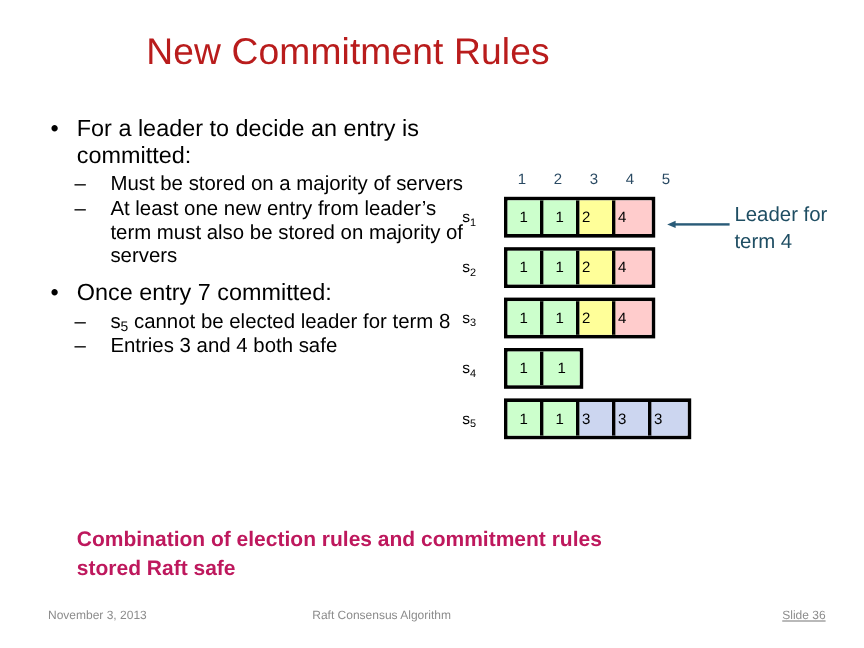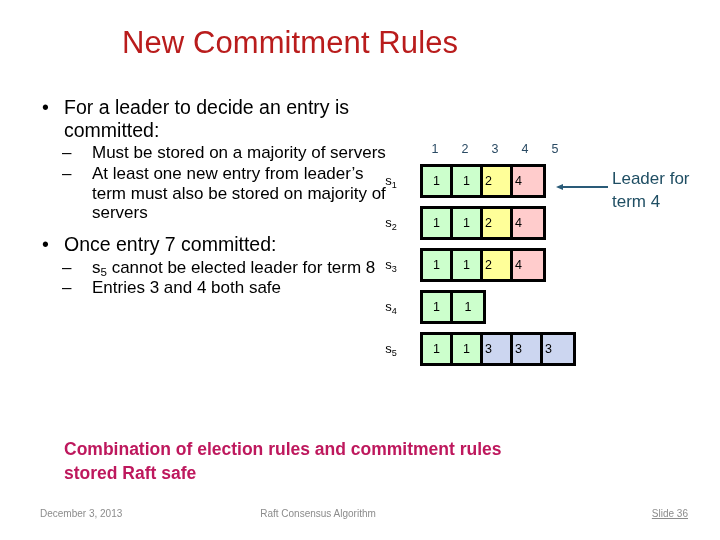--- a/index.html
+++ b/index.html
@@ -318,16 +318,16 @@
   <div>Leader for</div>
   <div>term 4</div>
 </div>
 
 <div class="conclusion">
   <div>Combination of election rules and commitment rules</div>
   <div>stored Raft safe</div>
 </div>
 
 <div class="footer">
-  <span class="f-left">December 3, 2013</span>
+  <span class="f-left">November 3, 2013</span>
   <span class="f-center">Raft Consensus Algorithm</span>
   <span class="f-right">Slide 36</span>
 </div>
 
 </body></html>

